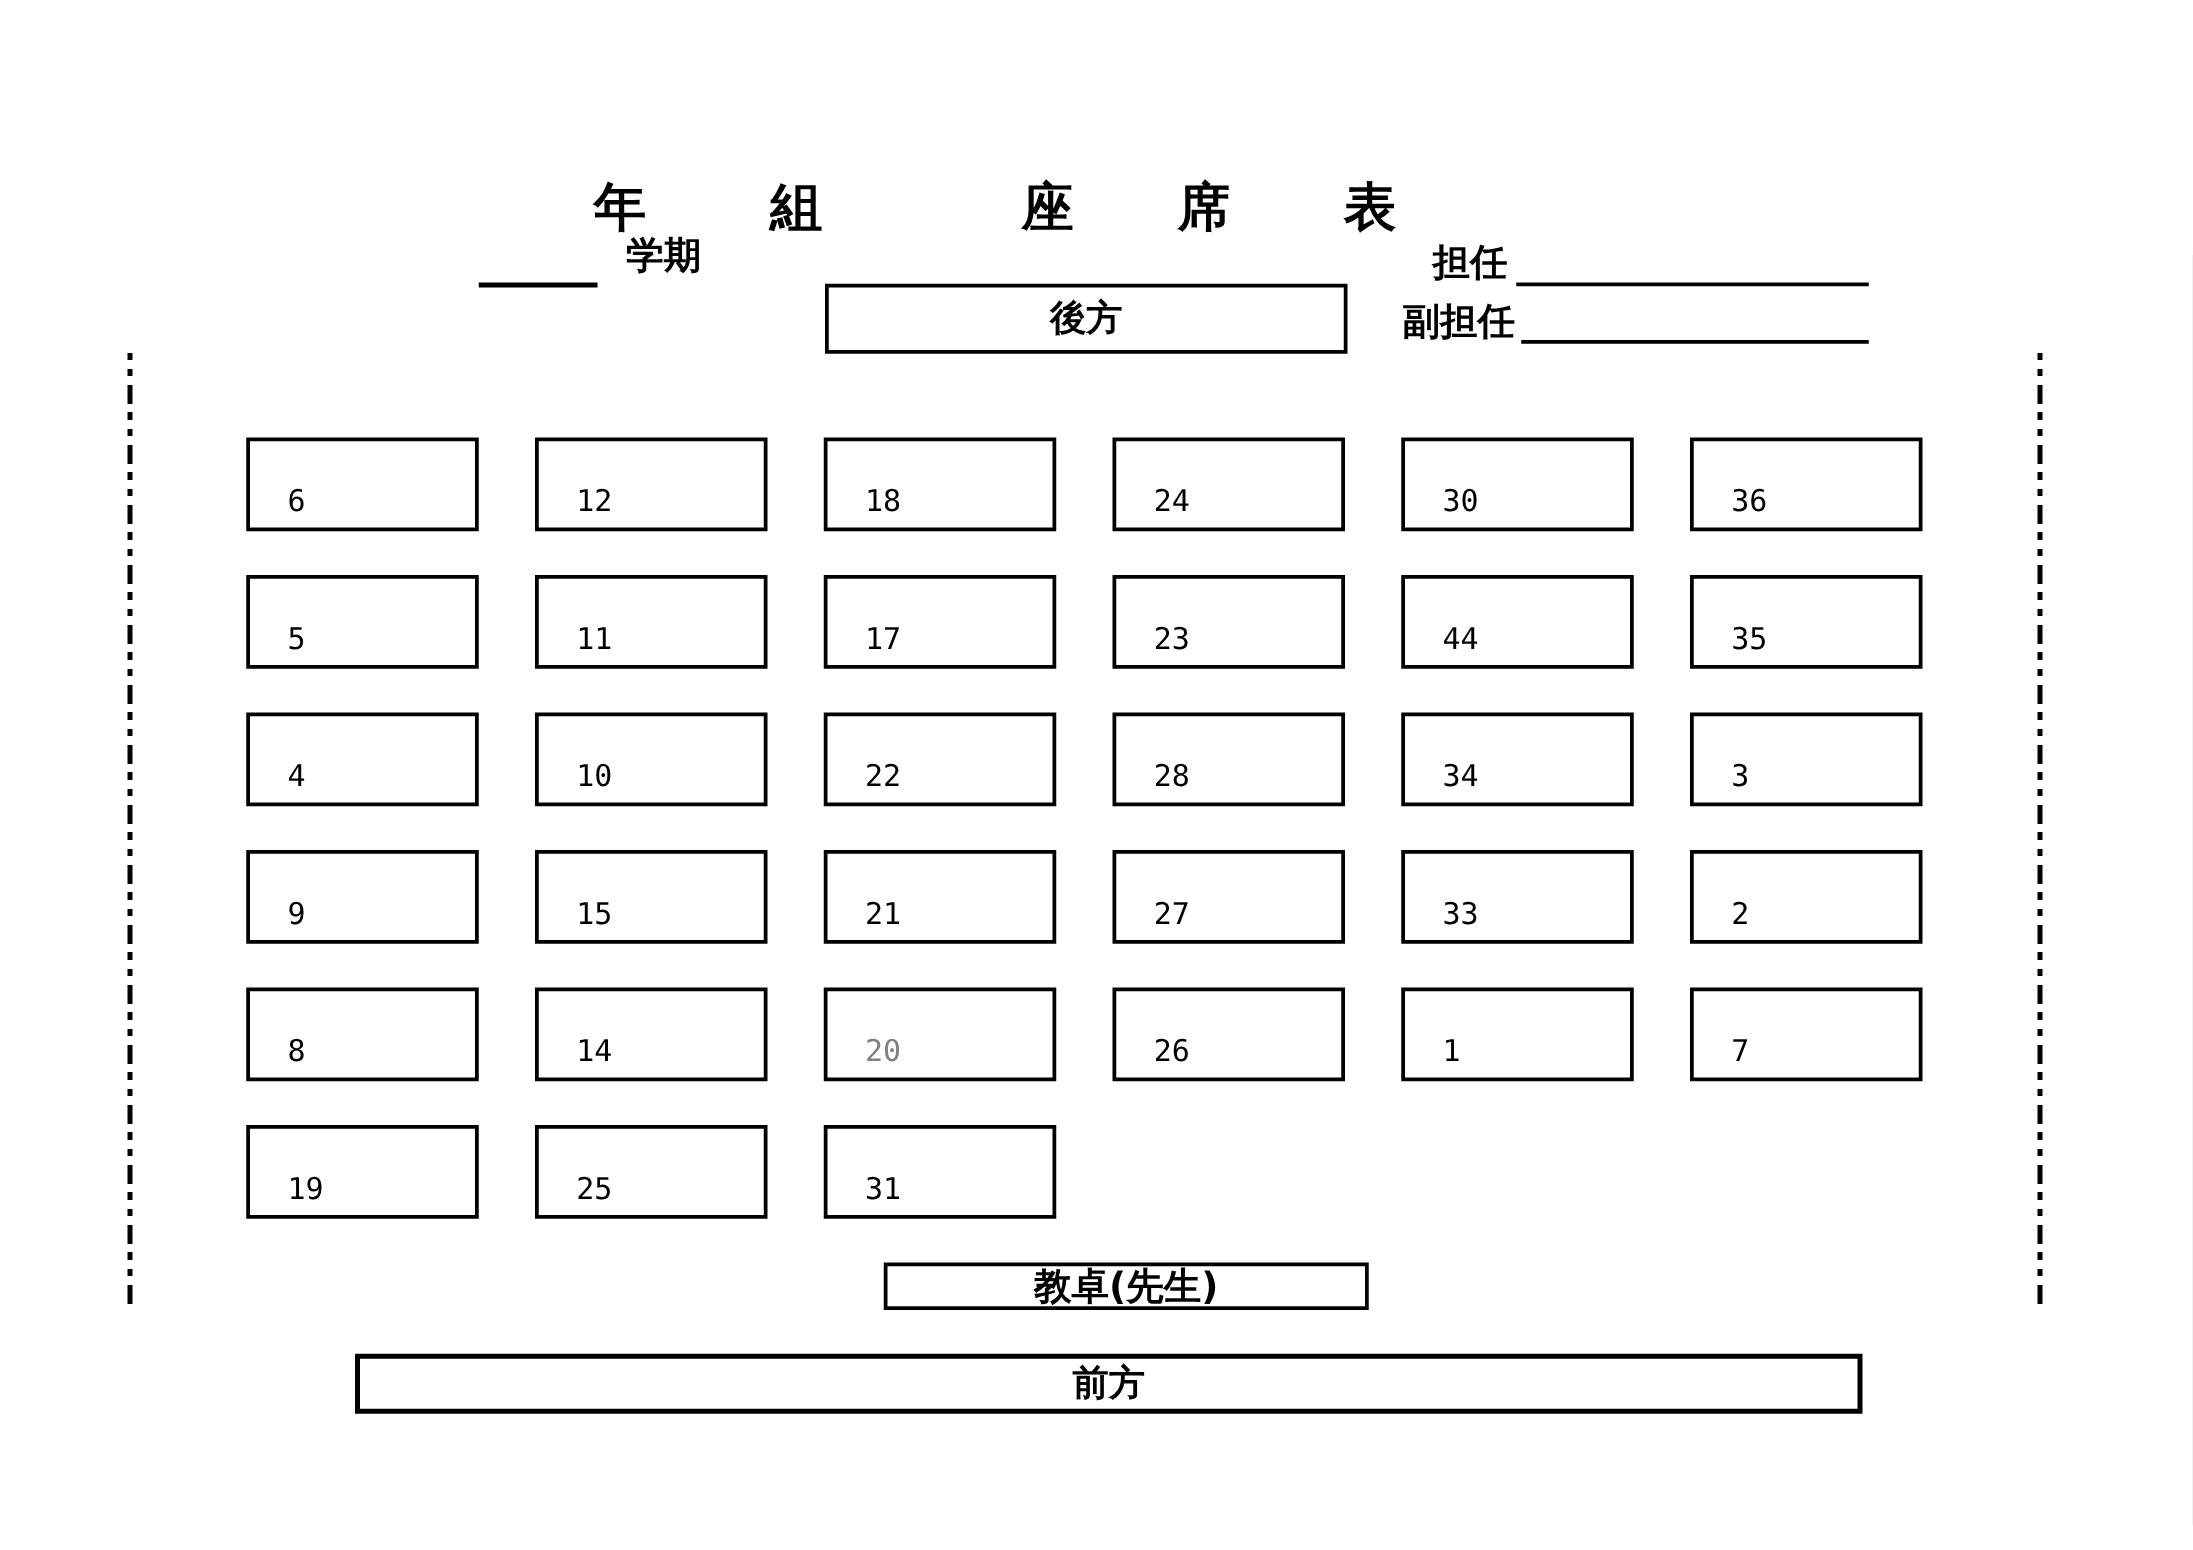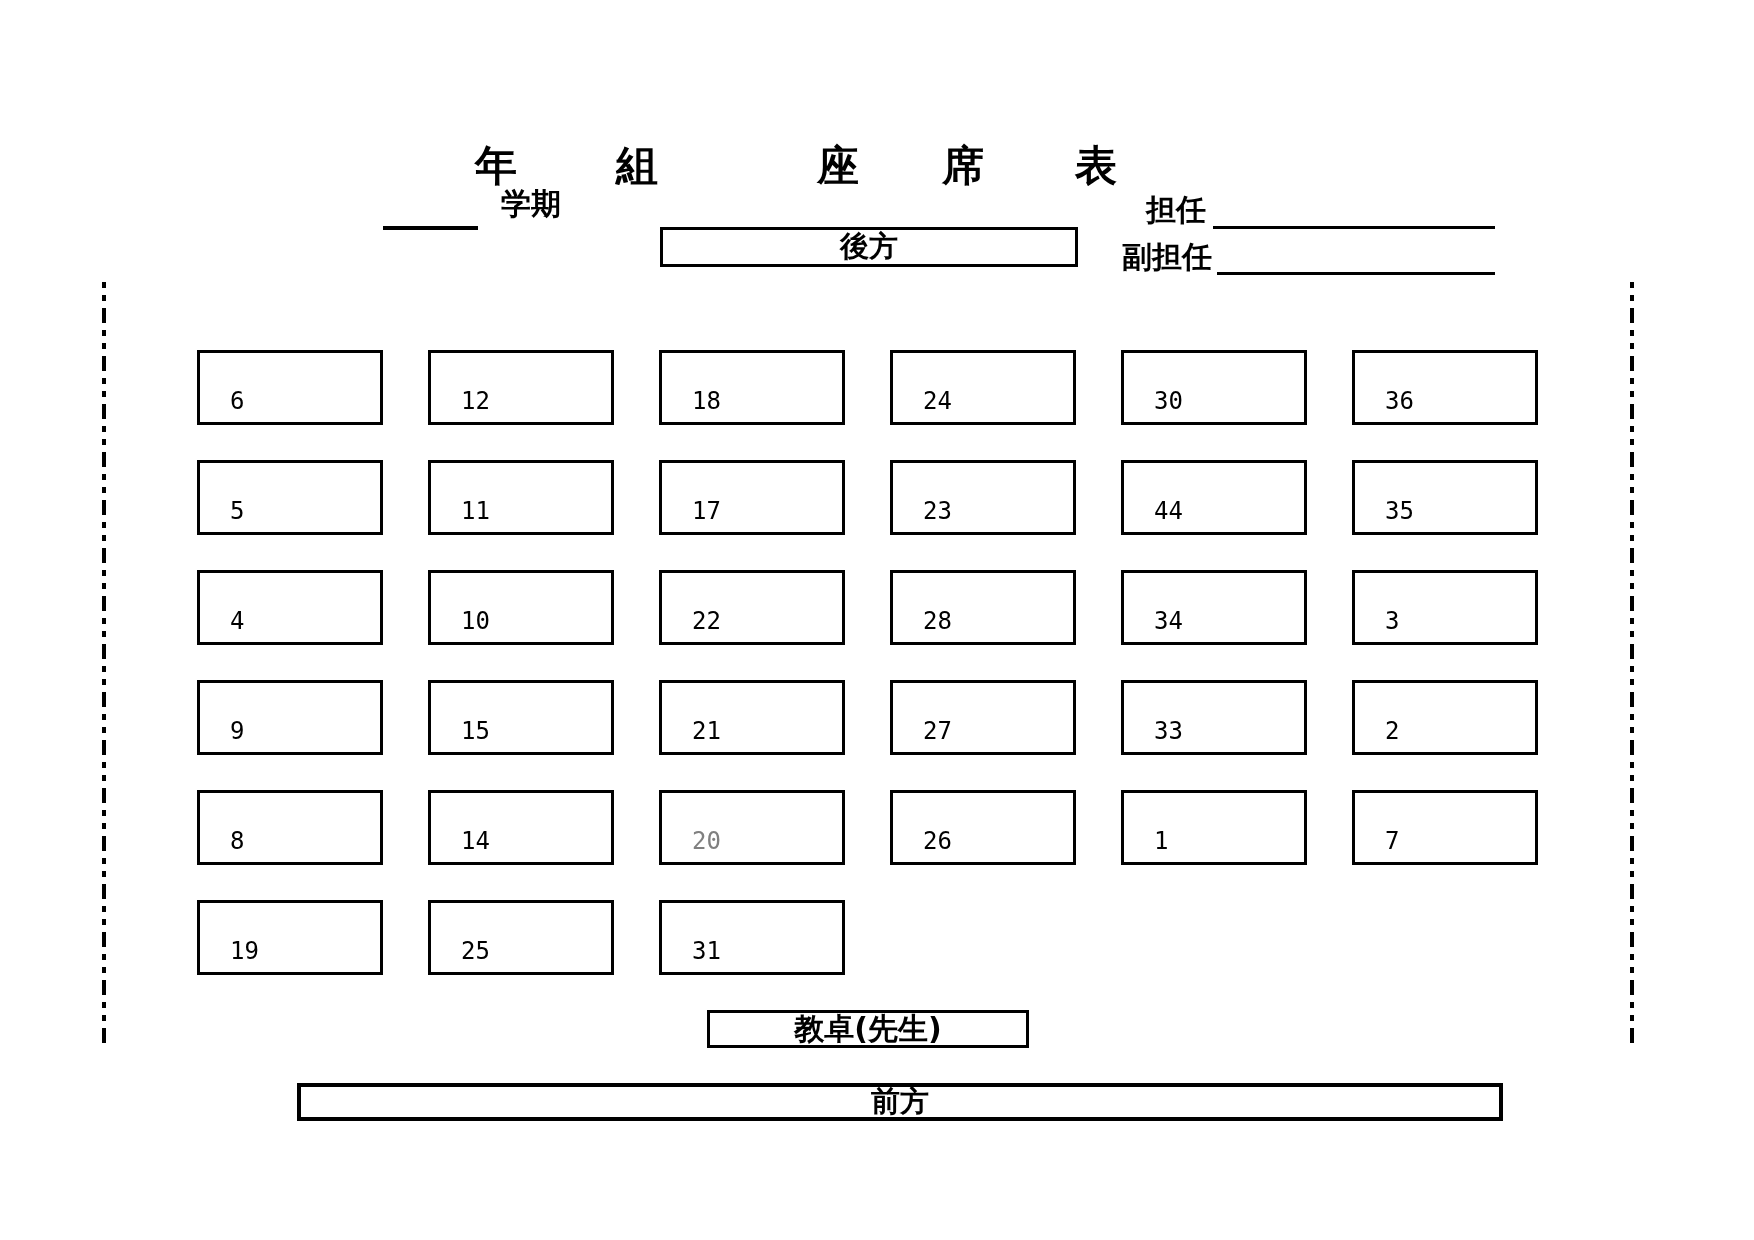--- a/index.html
+++ b/index.html
@@ -44,23 +44,23 @@
   
   .outline-box {
     position: absolute;
     border: 3px solid #000;
     display: flex;
     align-items: center;
     justify-content: center;
     font-weight: 600;
     background: #fff;
   }
-  .back-box    { left: 660px; top: 227px;  width: 418px;  height: 40px; font-size: 29px; }
-  .desk-box    { left: 707px; top: 1010px; width: 322px;  height: 38px; font-size: 30px; }
-  .front-box   { left: 297px; top: 1083px; width: 1206px; height: 38px; font-size: 29px; border-width: 4px; }
+  .back-box    { left: 660px; top: 227px;  width: 418px;  height: 56px; font-size: 29px; }
+  .desk-box    { left: 707px; top: 1010px; width: 388px;  height: 38px; font-size: 30px; }
+  .front-box   { left: 284px; top: 1083px; width: 1206px; height: 48px; font-size: 29px; border-width: 4px; }
 
   
   .seat-grid {
     position: absolute;
     left: 197px;
     top: 350px;
     display: grid;
     grid-template-columns: repeat(6, 186px);
     grid-auto-rows: 75px;
     column-gap: 45px;

